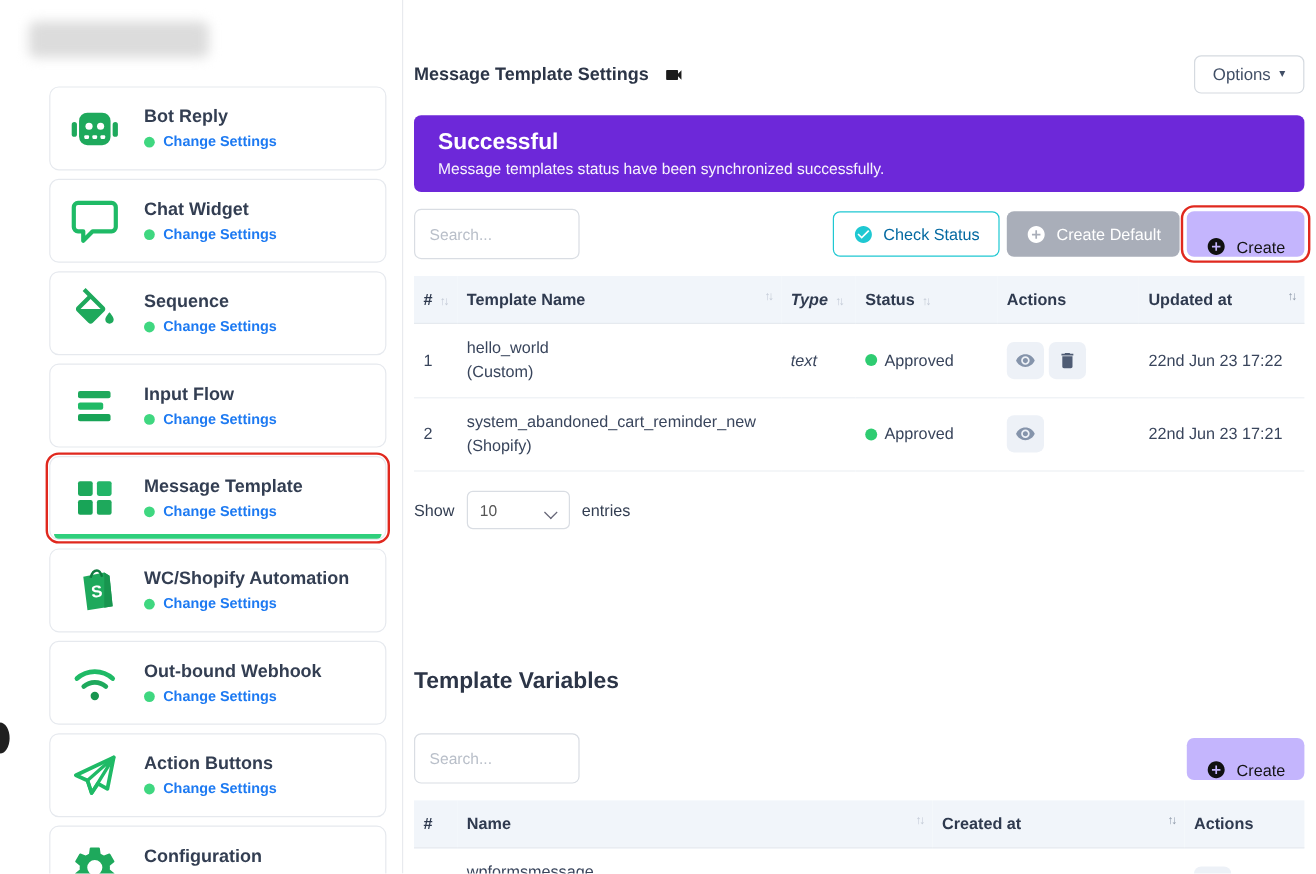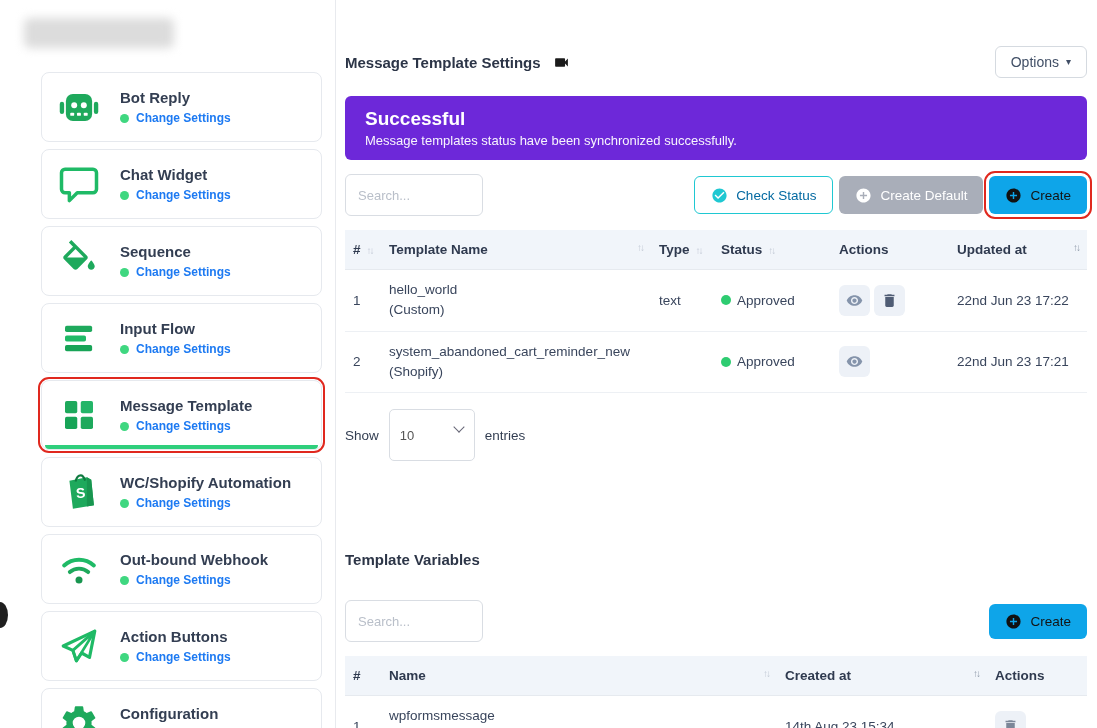--- a/index.html
+++ b/index.html
@@ -43,21 +43,21 @@
   .controls { margin-top:14px; display:flex; align-items:center; }
   .search { width:138px; height:42px; border:1px solid #d9dde3; border-radius:6px;
             padding:0 12px; font-size:13px; color:#333; font-family:inherit; }
   .search::placeholder { color:#b9bfc9; }
   .btn-group { margin-left:auto; display:flex; gap:6px; align-items:center; }
   .btn { border-radius:6px; font-size:13.5px; font-family:inherit; cursor:pointer;
          display:flex; align-items:center; gap:8px; padding:0 16px; height:38px; border:none; }
   .btn svg { width:17px; height:17px; }
   .btn-check { background:#fff; border:1px solid #1fc8d2; color:#0369a1; }
   .btn-gray { background:#a9aeb9; color:#fff; }
-  .btn-light { background:#0ea5e9; color:#141414; }
+  .btn-light { background:#c4b5fd; color:#141414;align-items:flex-end; }
   .red-ring { outline:2px solid #e0281e; outline-offset:3px; }
 
   table { width:100%; border-collapse:collapse; margin-top:14px; }
   thead th { background:#f1f5fa; font-size:13.5px; font-weight:700; color:#2f3a4f;
              text-align:left; padding:12px 8px; white-space:nowrap; }
   .sort { color:#c3cad6; font-size:10px; font-weight:400; letter-spacing:-2px; margin-left:6px; }
   .sort.dark { color:#8e99a9; }
   .sort.right { float:right; }
   tbody td { border-bottom:1px solid #edf0f4; padding:10px 8px; font-size:13.5px;
              color:#39455c; vertical-align:middle; }
@@ -65,40 +65,40 @@
   .name2 { line-height:1.5; }
   .icon-btn { width:31px; height:31px; background:#edf1f7; border:none; border-radius:6px;
               display:inline-flex; align-items:center; justify-content:center; cursor:pointer; }
   .icon-btn svg { width:17px; height:17px; }
   .status { display:flex; align-items:center; gap:6px; }
   .status .dot { width:10px; height:10px; background:#2ecc71; }
 
   .tfoot { margin-top:16px; display:flex; align-items:flex-start; }
   .show-group { display:flex; align-items:center; gap:10px; font-size:13.5px; color:#333e52; }
   .select-wrap { position:relative; }
-  select { width:86px; height:52px; border:1px solid #d9dde3; border-radius:5px;
+  select { width:86px; height:32px; border:1px solid #d9dde3; border-radius:5px;
            font-size:13px; color:#555; padding:0 10px; font-family:inherit;
            appearance:none; -webkit-appearance:none; background:#fff; cursor:pointer; }
   .select-wrap::after { content:""; position:absolute; right:12px; top:14px; width:7px; height:7px;
            border-right:1.5px solid #667; border-bottom:1.5px solid #667; transform:rotate(45deg); pointer-events:none; }
   .right-col { margin-left:auto; display:flex; flex-direction:column; align-items:flex-end; gap:14px; }
   .showing { font-size:13.5px; color:#2f3a4f; }
   .pager { display:flex; }
   .page-btn { height:31px; background:#fff; border:1px solid #dde2e8; color:#97a0ae;
               font-size:13px; padding:0 13px; cursor:pointer; font-family:inherit; }
   .page-btn.prev { border-radius:4px 0 0 4px; }
   .page-btn.next { border-radius:0 4px 4px 0; border-left:none; }
   .page-btn.cur { background:#3286f5; border-color:#3286f5; color:#fff; width:36px; padding:0; }
 
-  .section2-title { margin-top:90px; font-size:15px; font-weight:700; color:#2c3547; }
+  .section2-title { margin-top:116px; font-size:19px; font-weight:700; color:#2c3547; }
   .controls2 { margin-top:32px; display:flex; align-items:center; }
   .btn-create2 { margin-left:auto; height:35px; }
 
   th.c-num, td.c-num { width:36px; }
-  th.c-type, td.c-type { width:62px; }
+  th.c-type, td.c-type { width:62px;font-style:italic; }
   th.c-status, td.c-status { width:118px; }
   th.c-actions, td.c-actions { width:118px; }
   th.c-updated, td.c-updated { width:138px; }
   th.v-num, td.v-num { width:36px; }
   th.v-created, td.v-created { width:210px; }
   th.v-actions, td.v-actions { width:100px; }
 </style>
 </head>
 <body>
 

